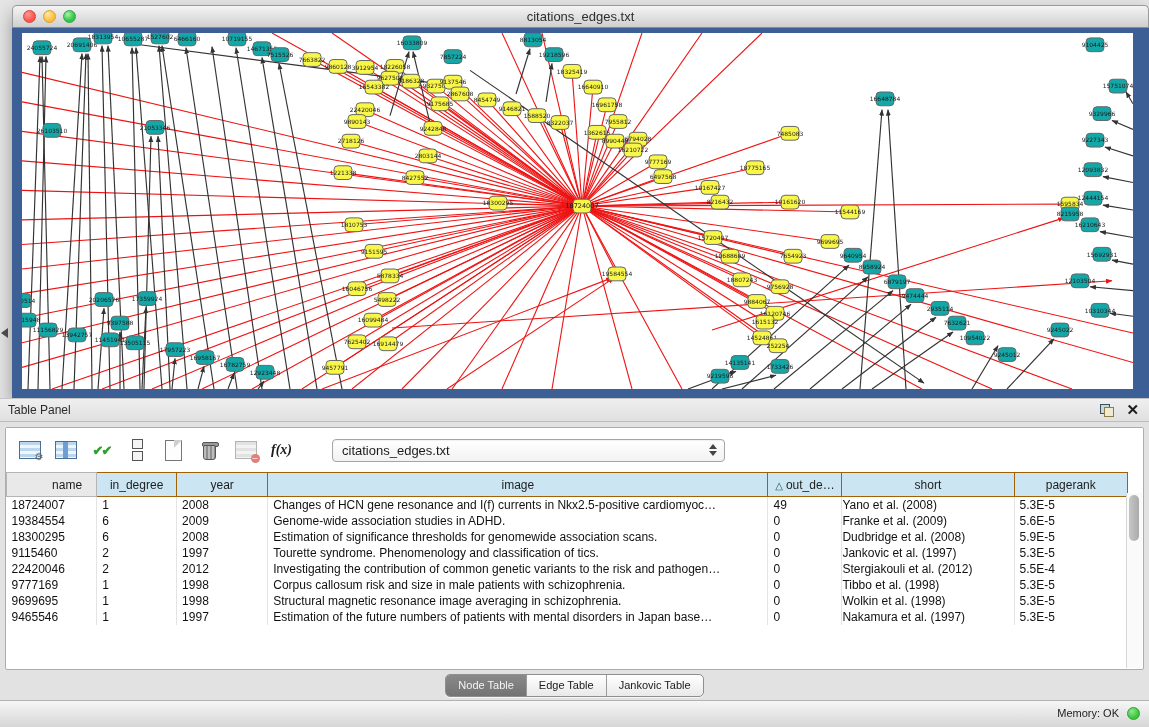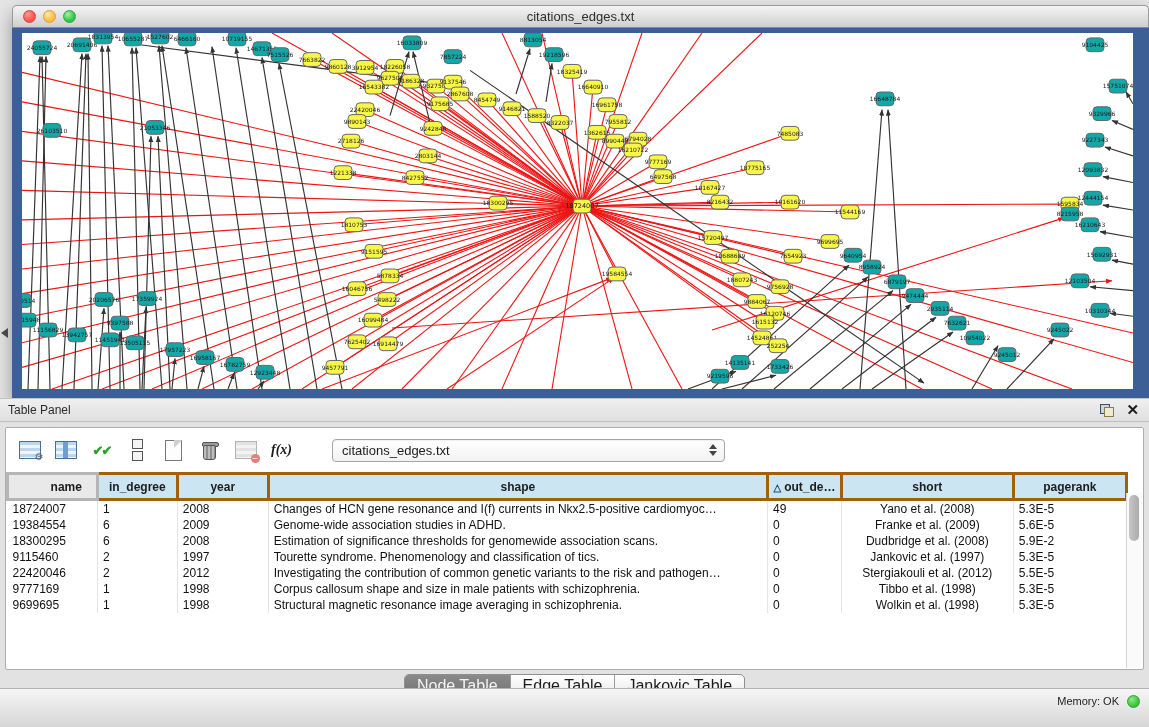--- a/index.html
+++ b/index.html
@@ -37,38 +37,38 @@
   .tb-ico{width:27px;height:27px;display:flex;align-items:center;justify-content:center;cursor:default;}
   .fx{font-family:"Liberation Serif",serif;font-style:italic;font-weight:bold;font-size:14px;color:#1a1a1a;}
   .combo{margin-left:28px;width:393px;height:23px;border:1px solid #a5a5a5;border-radius:4px;
     background:linear-gradient(#ffffff,#f2f2f2);position:relative;font-size:13px;color:#1c1c1c;
     line-height:22px;padding-left:9px;box-sizing:border-box;box-shadow:inset 0 1px 1px rgba(0,0,0,.06);}
   .stepper{position:absolute;right:7px;top:4px;display:flex;flex-direction:column;gap:2px;}
   .stepper .up{width:0;height:0;border-left:4px solid transparent;border-right:4px solid transparent;border-bottom:5px solid #444;}
   .stepper .dn{width:0;height:0;border-left:4px solid transparent;border-right:4px solid transparent;border-top:5px solid #444;}
   
   .grid{border-collapse:collapse;table-layout:fixed;width:1122px;font-size:12px;color:#111;}
-  .grid th{height:21px;font-weight:bold;font-size:12px;color:#1d1d1d;
-    border:3px solid #a16207;background:#cbe6f2;text-align:center;overflow:hidden;white-space:nowrap;margin-top:39px;}
+  .grid th{height:21px;font-weight:normal;font-size:12px;color:#1d1d1d;
+    border:1px solid #a16207;background:#cbe6f2;text-align:center;overflow:hidden;white-space:nowrap;margin-top:39px;}
   .grid th.first{background:#e9e9e9;border-color:#b5b5b5;text-align:right;padding-right:14px;}
   .grid td{height:16px;padding:0 0 0 5px;border-right:1px solid #e4e4e4;
     overflow:hidden;white-space:nowrap;text-overflow:clip;}
-  .grid td.c-short{text-align:center;padding-left:0;}
+  .grid td.c-short{text-align:left;padding-left:0;}
   .sort-tri{color:#1f4f66;font-size:10px;margin-right:3px;}
   .vscroll{position:absolute;top:65px;right:1px;bottom:1px;width:15px;background:#fafafa;border-left:1px solid #d7d7d7;}
   .vthumb{position:absolute;top:2px;left:2px;width:10px;height:46px;background:linear-gradient(90deg,#c6c6c6,#ababab);border-radius:6px;}
   
   .tabsbar{position:absolute;left:0;right:0;bottom:27px;height:30px;display:flex;justify-content:center;align-items:center;}
   .segmented{display:inline-flex;height:21px;border:1px solid #8f8f8f;border-radius:5px;overflow:hidden;
     background:linear-gradient(#ffffff,#e9e9e9);box-shadow:0 1px 0 rgba(255,255,255,.7);}
-  .seg{padding:0 12px;font-size:16px;line-height:21px;color:#1b1b1b;border-right:1px solid #9a9a9a;}
+  .seg{padding:0 12px;font-size:11px;line-height:21px;color:#1b1b1b;border-right:1px solid #9a9a9a;}
   .seg:last-child{border-right:none;}
   .seg.sel{background:linear-gradient(#8a8a8a,#737373);color:#f5f5f5;}
   
-  .statusbar{position:absolute;left:0;right:0;bottom:0;height:39px;
+  .statusbar{position:absolute;left:0;right:0;bottom:0;height:27px;
     background:linear-gradient(#f6f6f6,#d6d6d6);border-top:1px solid #b2b2b2;box-sizing:border-box;}
   .mem{position:absolute;right:30px;top:6px;font-size:11px;color:#222;}
   .memdot{position:absolute;right:9px;top:6px;width:13px;height:13px;border-radius:50%;
     background:radial-gradient(circle at 35% 30%,#8fe88f,#3bc43b 65%);border:1px solid #2e9e2e;box-sizing:border-box;}
   
   .mini-table{width:20px;height:16px;border:1px solid #4a6f93;position:relative;background:
     repeating-linear-gradient(180deg,#bcd6ee 0 3px,#eef5fb 3px 6px);}
   .mini-table.gray{border-color:#9a9a9a;background:repeating-linear-gradient(180deg,#d9d9d9 0 3px,#f0f0f0 3px 6px);opacity:.75;}
   .mini-col{position:absolute;left:7px;top:0;width:5px;height:100%;background:#6f9fd0;}
   .gearb{position:absolute;right:-4px;bottom:-4px;font-size:10px;color:#666;}
@@ -786,21 +786,21 @@
           <col style="width:494px">
         <col style="width:73px">
           <col style="width:170px">
           <col style="width:112px">
       </colgroup>
       <thead>
           <tr id="hdr-row">
             <th class="first">name</th>
             <th>in_degree</th>
             <th>year</th>
-            <th>shape</th>
+            <th>image</th>
             <th><span class="sort-tri">△</span>out_de…</th>
             <th>short</th>
             <th>pagerank</th>
           </tr>
         </thead>
       <tbody id="tbody">
           <tr>
             <td>18724007</td>
             <td>1</td>
             <td>2008</td>
@@ -818,56 +818,65 @@
             <td class="c-short">Franke et al. (2009)</td>
             <td>5.6E-5</td>
           </tr>
           <tr>
             <td>18300295</td>
             <td>6</td>
             <td>2008</td>
             <td>Estimation of significance thresholds for genomewide association scans.</td>
             <td>0</td>
             <td class="c-short">Dudbridge et al. (2008)</td>
-            <td>5.9E-2</td>
+            <td>5.9E-5</td>
           </tr>
           <tr>
             <td>9115460</td>
             <td>2</td>
             <td>1997</td>
             <td>Tourette syndrome. Phenomenology and classification of tics.</td>
             <td>0</td>
             <td class="c-short">Jankovic et al. (1997)</td>
             <td>5.3E-5</td>
           </tr>
           <tr>
             <td>22420046</td>
             <td>2</td>
             <td>2012</td>
             <td>Investigating the contribution of common genetic variants to the risk and pathogen…</td>
             <td>0</td>
             <td class="c-short">Stergiakouli et al. (2012)</td>
-            <td>5.5E-5</td>
+            <td>5.5E-4</td>
           </tr>
           <tr>
             <td>9777169</td>
             <td>1</td>
             <td>1998</td>
-            <td>Corpus callosum shape and size in male patients with schizophrenia.</td>
+            <td>Corpus callosum risk and size in male patients with schizophrenia.</td>
             <td>0</td>
             <td class="c-short">Tibbo et al. (1998)</td>
             <td>5.3E-5</td>
           </tr>
           <tr>
             <td>9699695</td>
             <td>1</td>
             <td>1998</td>
             <td>Structural magnetic resonance image averaging in schizophrenia.</td>
             <td>0</td>
             <td class="c-short">Wolkin et al. (1998)</td>
+            <td>5.3E-5</td>
+          </tr>
+          <tr>
+            <td>9465546</td>
+            <td>1</td>
+            <td>1997</td>
+            <td>Estimation of the future numbers of patients with mental disorders in Japan base…</td>
+            <td>0</td>
+            <td class="c-short">Nakamura et al. (1997)</td>
             <td>5.3E-5</td>
           </tr>
         </tbody>
     </table>
     <div class="vscroll">
       <div class="vthumb"></div>
     </div>
   </div>
 
   <div class="tabsbar">

